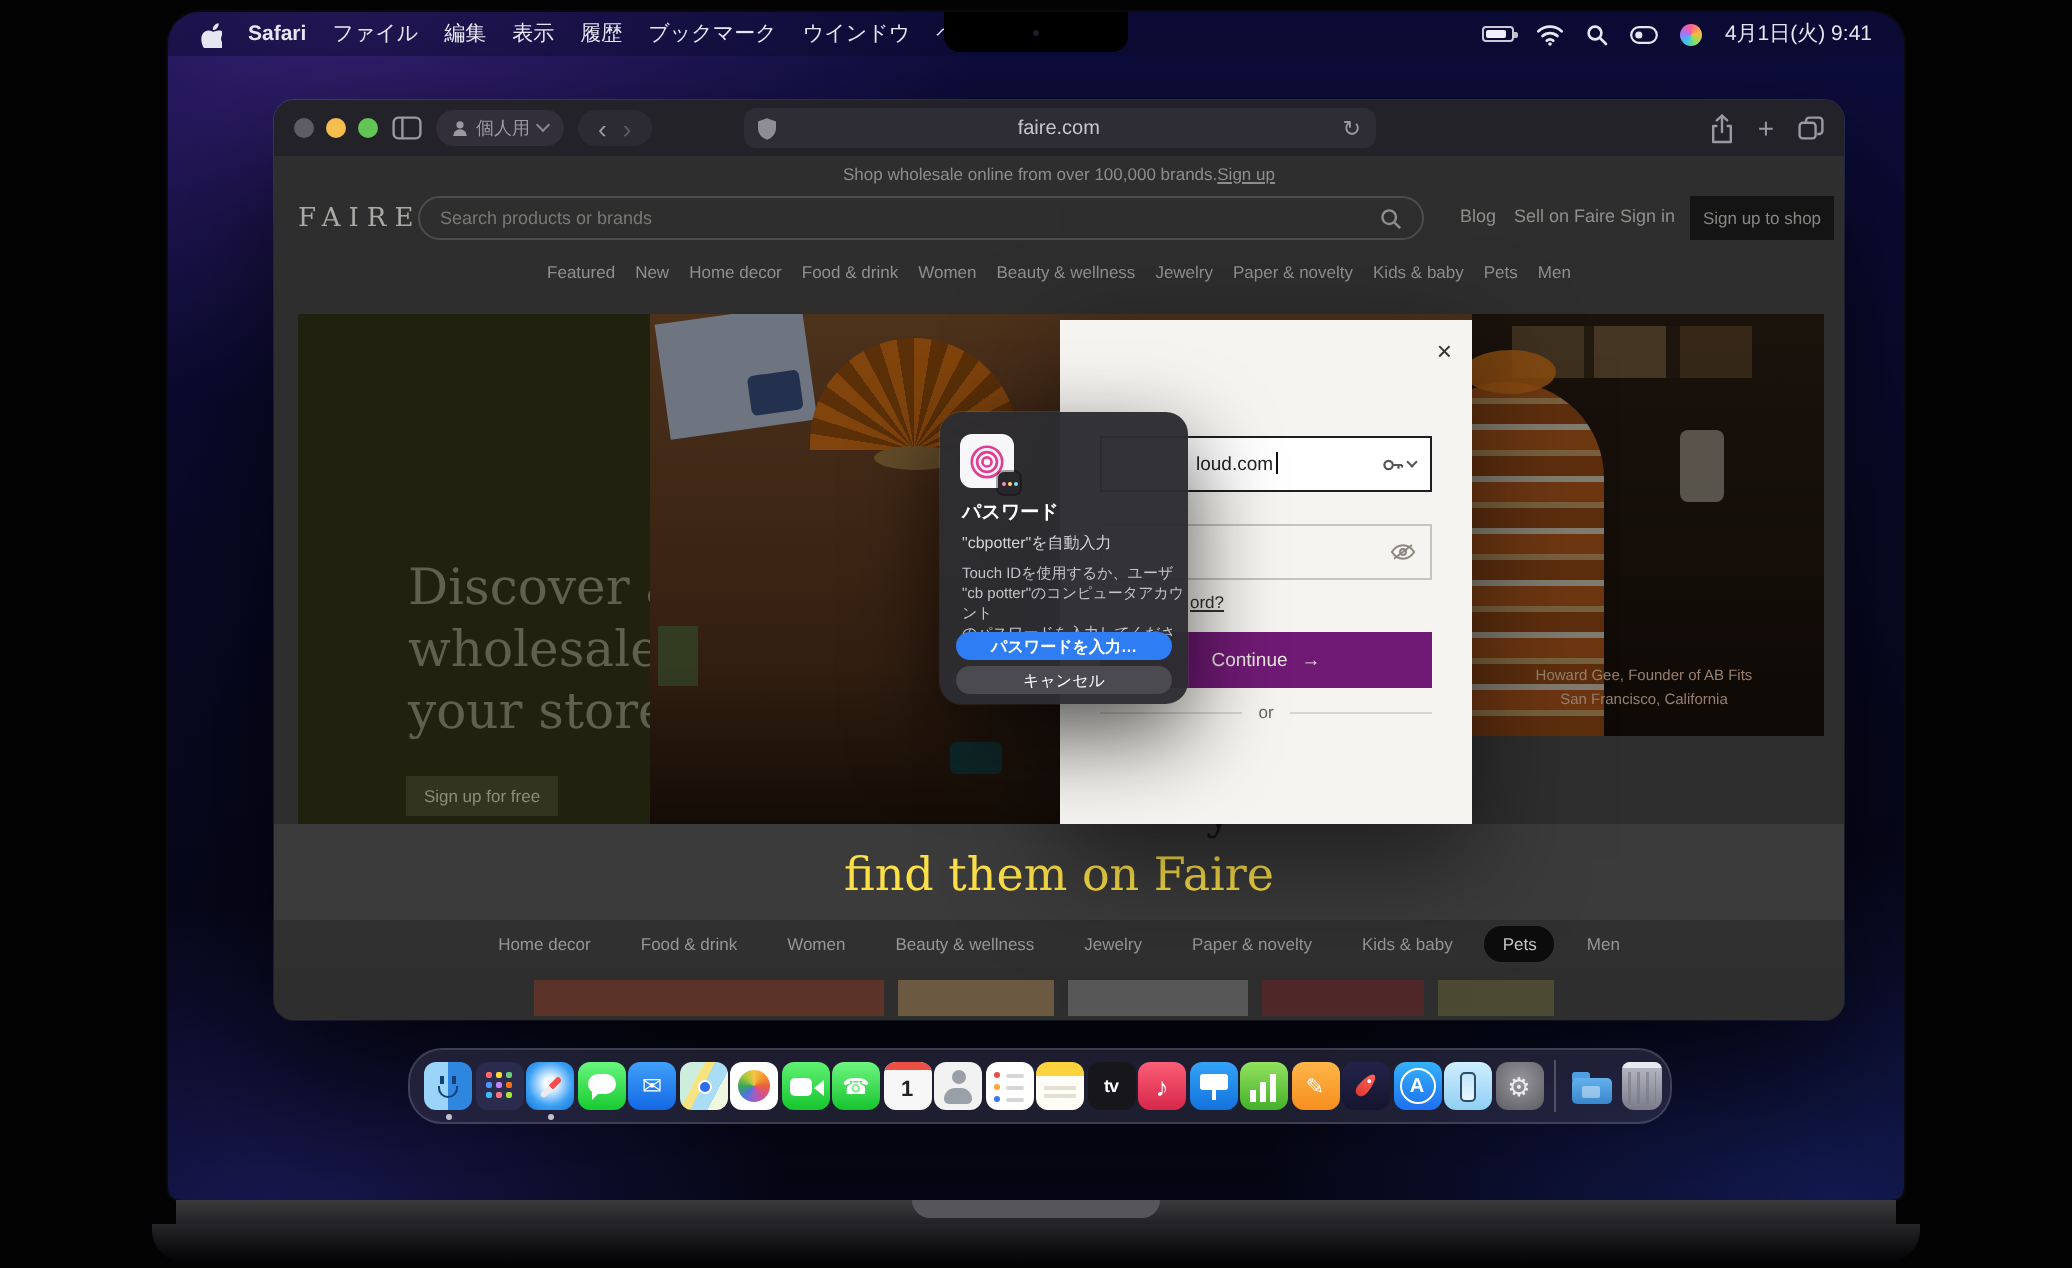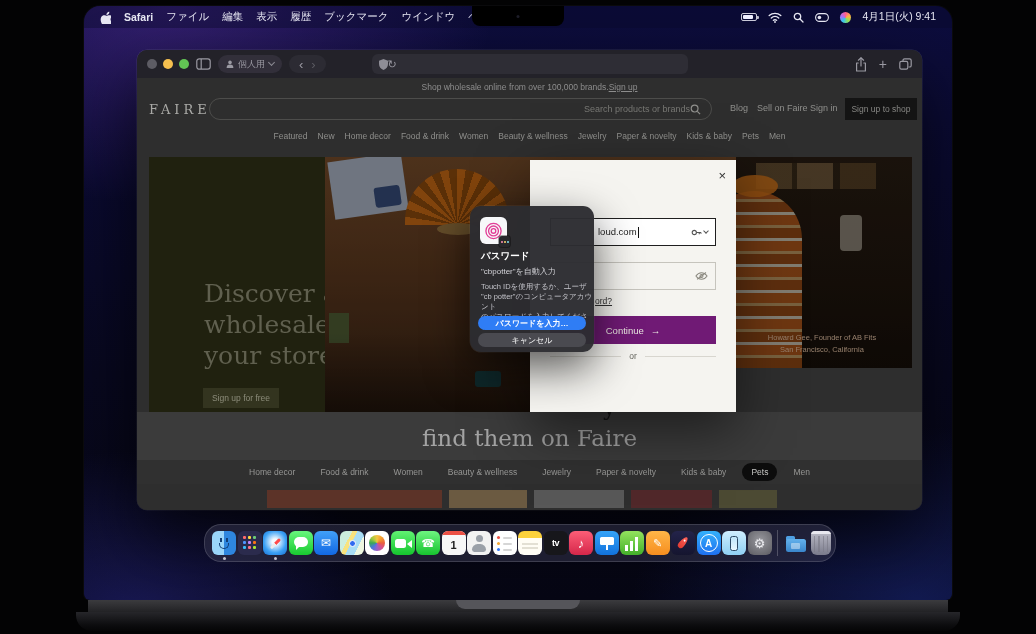--- a/index.html
+++ b/index.html
@@ -53,21 +53,21 @@
 
   
   .page{position:absolute;left:0;right:0;top:28px;bottom:0;background:#2e2e2e;overflow:hidden;}
   .banner{position:absolute;left:0;right:0;top:0;height:17px;display:flex;align-items:center;justify-content:center;gap:0;
           font-size:8.5px;color:#8d8d8d;}
   .banner .lnk{text-decoration:underline;}
   .flogo{position:absolute;left:12px;top:24px;font-family:"DejaVu Serif","Liberation Serif",serif;
          font-size:13px;letter-spacing:4px;color:#a9a9a6;}
   .fsearch{position:absolute;left:72px;top:20px;width:503px;height:22px;border:1px solid #4d4d4b;border-radius:11px;
            display:flex;align-items:center;padding:0 10px;color:#787874;font-size:9px;}
-  .fsearch .sp{flex:1;text-align:right;}
+  .fsearch .sp{flex:1;}
   .hlink{position:absolute;top:25px;font-size:9px;color:#8f8f8c;}
   .hbtn{position:absolute;left:708px;top:20px;width:72px;height:22px;background:#141414;color:#868683;
         font-size:8.5px;display:flex;align-items:center;justify-content:center;}
   .fnav{position:absolute;left:0;right:0;top:48px;height:20px;display:flex;align-items:center;justify-content:center;gap:10px;
         font-size:8.5px;color:#8f8f8c;}
 
   
   .hero-left{position:absolute;left:12px;top:79px;width:176px;height:266px;background:#20210f;overflow:hidden;}
   .hh{position:absolute;left:55px;white-space:nowrap;font-family:"DejaVu Serif","Liberation Serif",serif;
       font-size:25px;color:#60604f;}
@@ -93,21 +93,21 @@
                   repeating-linear-gradient(90deg,rgba(0,0,0,.25) 0 10px,transparent 10px 13px);opacity:.8;}
   .cap{position:absolute;left:-4px;top:18px;width:46px;height:22px;border-radius:50%;background:#c06a18;opacity:.85;}
   .hcapt{position:absolute;left:0;right:4px;text-align:center;font-size:7.5px;color:#97806d;}
   .pdim{position:absolute;inset:0;background:rgba(0,0,0,.28);}
 
   
   .band{position:absolute;left:0;right:0;top:334px;height:48px;background:#3b3b3b;}
   .frag{position:absolute;left:466px;top:316px;z-index:4;font-family:"DejaVu Serif","Liberation Serif",serif;
         font-size:23px;color:#161616;}
   .sect-h{position:absolute;left:0;right:0;top:347px;text-align:center;z-index:5;
-          font-family:"DejaVu Serif","Liberation Serif",serif;font-size:23px;color:#a3a3a3;}
+          font-family:"DejaVu Serif","Liberation Serif",serif;font-size:23px;color:#fde047;}
   .fpills{position:absolute;left:0;right:0;top:382px;height:24px;display:flex;align-items:center;justify-content:center;gap:7px;
           font-size:8.5px;color:#969694;background:#303030;z-index:5;}
   .fpill{padding:4px 9px;}
   .fpill.active{background:#0d0d0d;color:#c9c9c7;border-radius:11px;}
   .sliver{position:absolute;top:412px;height:18px;z-index:5;}
 
   
   .modal{position:absolute;left:393px;top:82px;width:206px;height:252px;background:#f5f4f0;z-index:10;
          box-shadow:0 18px 50px rgba(0,0,0,.5);}
   .mclose{position:absolute;right:10px;top:8px;font-size:13px;color:#333;}
@@ -296,20 +296,21 @@
           <span class="cdown"></span>
         </span>
         <span class="navpill">
           <span class="chev">‹</span>
           <span class="chev fwd">›</span>
         </span>
         <span class="addr">
           <svg width="9" height="11" viewBox="0 0 10 12">
               <path d="M5 0l5 1.8v3.6C10 8.6 7.9 10.9 5 12 2.1 10.9 0 8.6 0 5.4V1.8z" fill="#8e8d96"></path>
             </svg>
+          <span class="url">faire.com</span>
           <span class="reload">↻</span>
         </span>
         <span class="tb-right">
           <span style="display:flex;">
             <svg width="12" height="15" viewBox="0 0 12 15" fill="none" stroke="#9a99a2" stroke-width="1.2" stroke-linecap="round">
                 <path d="M6 1v8"></path>
                 <path d="M3.4 3.2L6 0.8l2.6 2.4"></path>
                 <path d="M3.2 6H1.6v8h8.8V6H8.8" stroke-linejoin="round"></path>
               </svg>
           </span>

